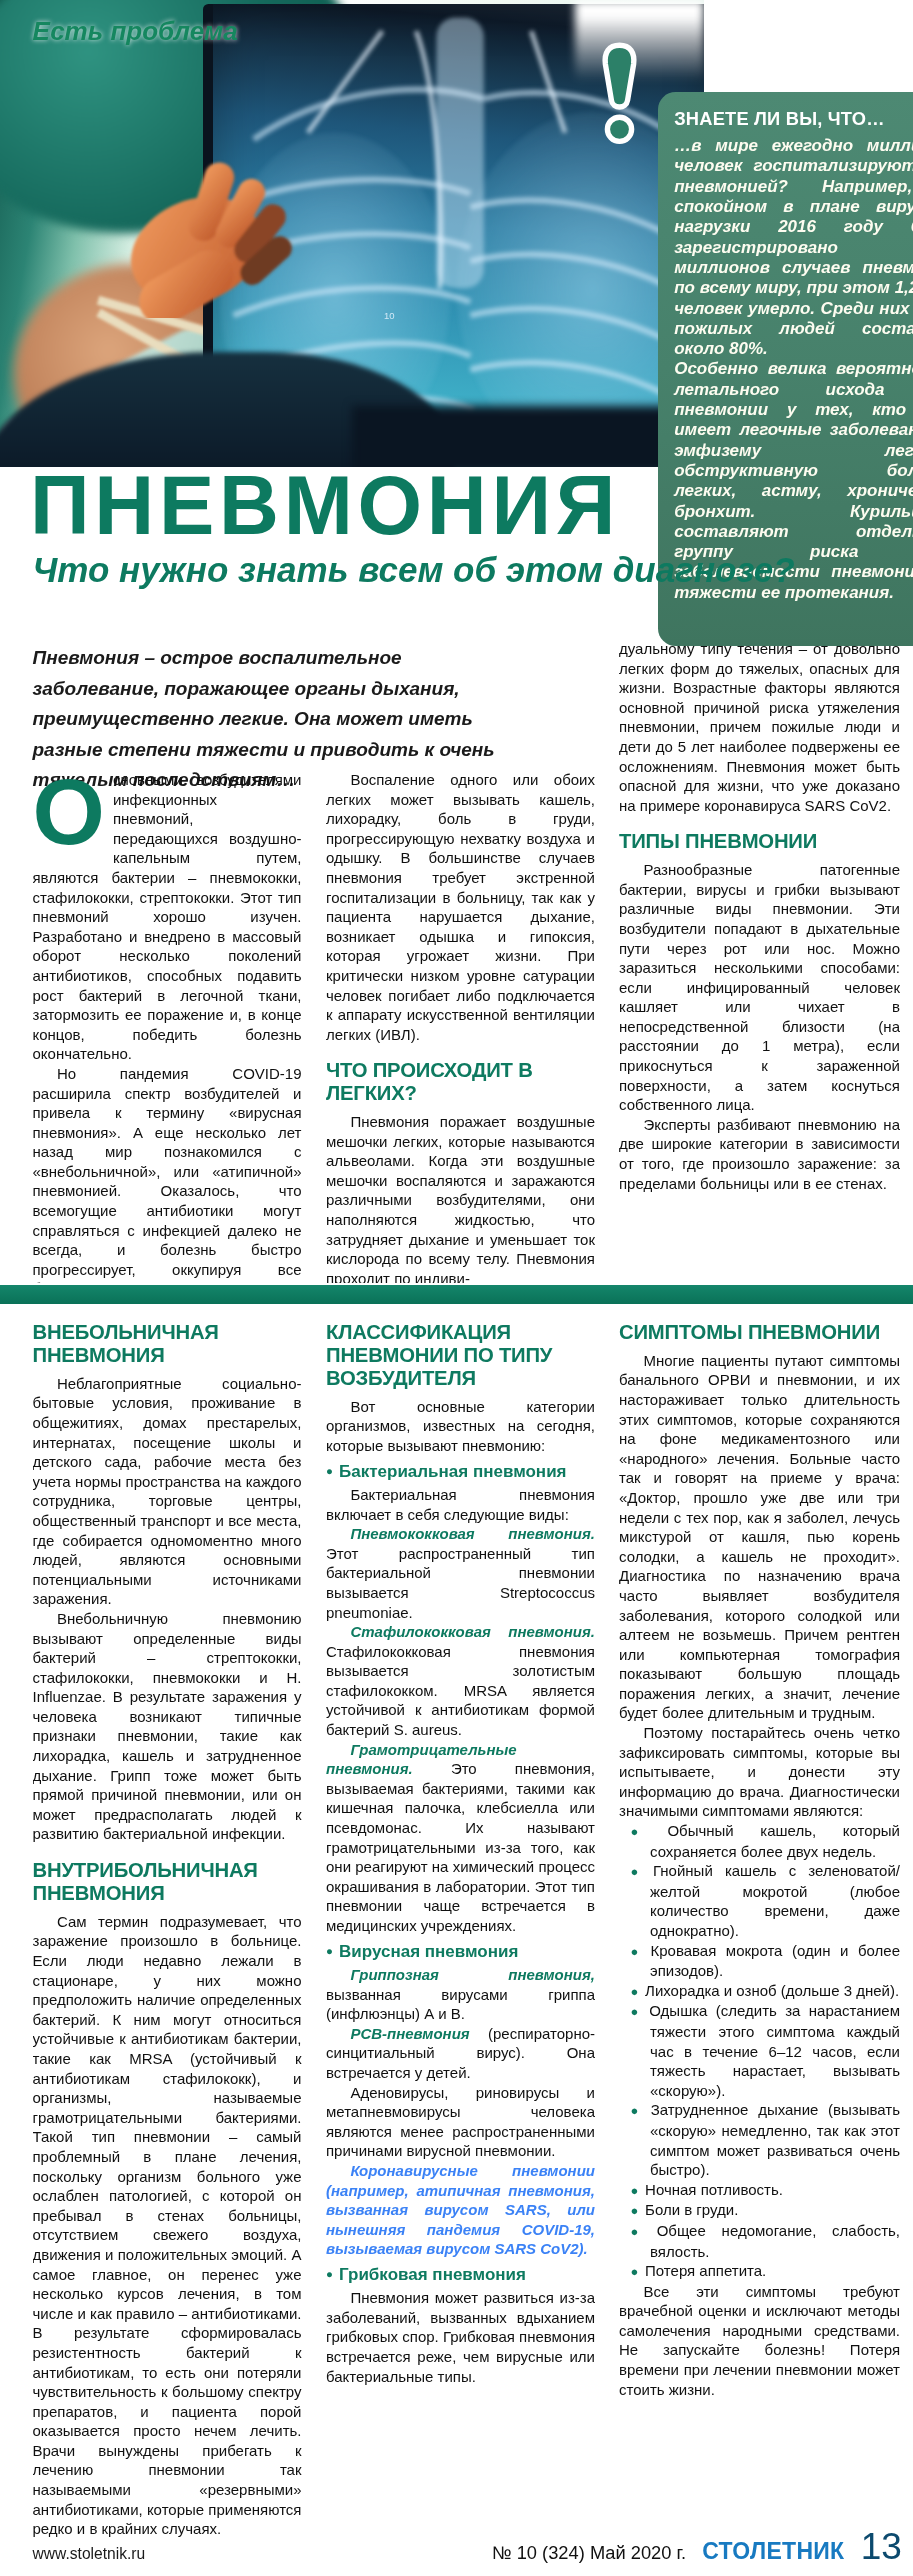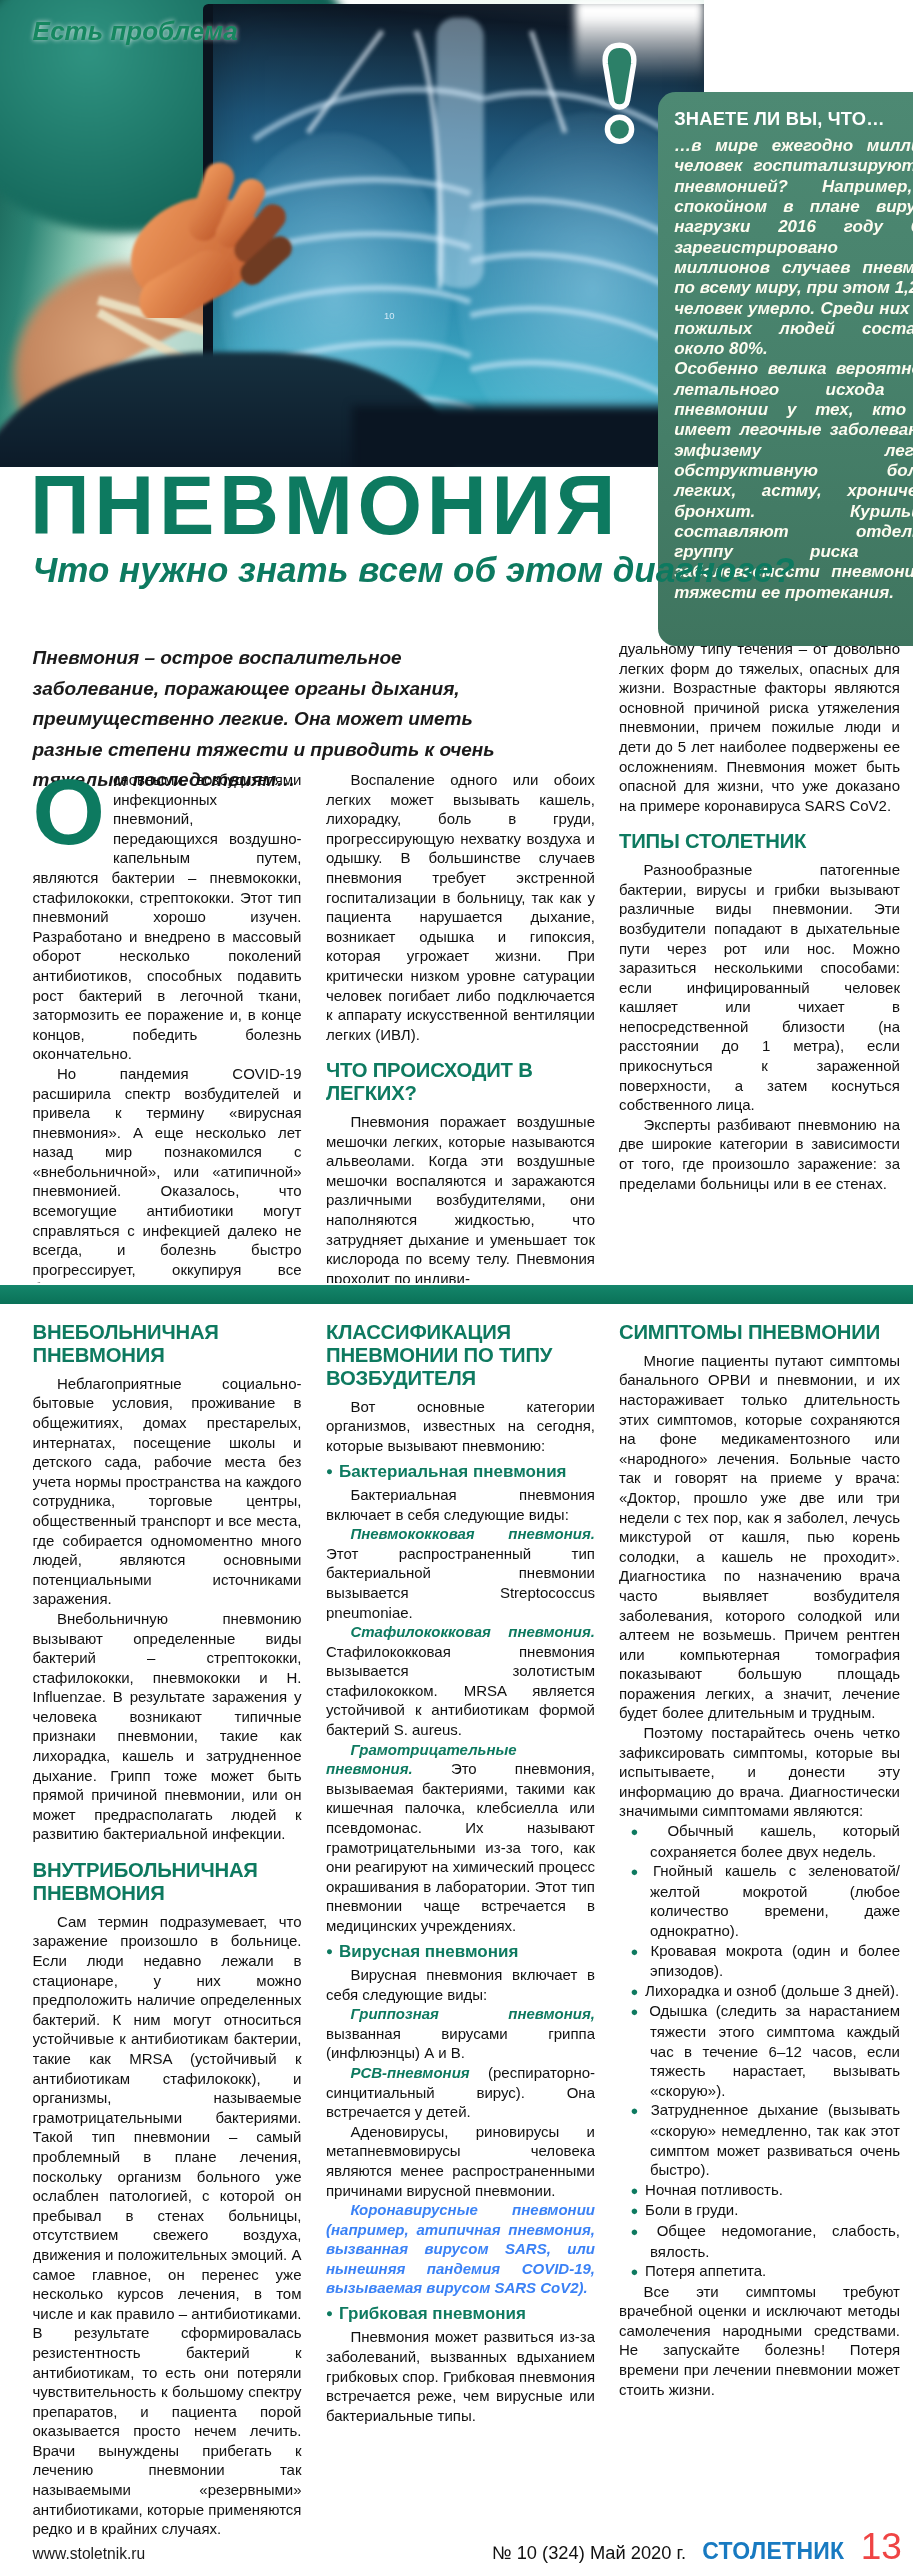--- a/index.html
+++ b/index.html
@@ -67,21 +67,21 @@
   .col p.bhead .dot{font-size:11.5px;margin-right:6.1px;vertical-align:2px;}
   .col p.sym{margin:0;padding-left:31px;text-indent:-19.6px;}
   .col p.sym .dot{color:#0e7a60;font-size:13px;margin-right:6.8px;}
   
   #divider{position:absolute;left:0;top:1285px;width:914px;height:19px;
     background:linear-gradient(180deg,#14866b,#0a7157);}
   #site{position:absolute;left:32.5px;top:2545px;font-size:15.6px;color:#1a1a1a;}
   #footright{position:absolute;right:12.2px;top:2526px;display:flex;align-items:baseline;gap:16.2px;}
   #issue{font-size:18.3px;color:#111;}
   #brand{font-size:23px;font-weight:800;color:#187ac1;letter-spacing:0.3px;}
-  #pagenum{font-size:37px;color:#ef4444;}
+  #pagenum{font-size:37px;color:#0c4a6e;}
 </style>
 </head>
 <body>
 
 <div id="photo">
   <div class="ph-cap"></div>
   <div class="ph-skin"></div>
   <div class="ph-mask"></div>
   <div class="ph-strap s1"></div>
   <div class="ph-strap s2"></div>
@@ -172,21 +172,21 @@
     <p class="para noind"><span class="dropcap">О</span>сновными возбудителями инфекционных пневмоний, передающихся воздушно-капельным путем, являются бактерии – пневмококки, стафилококки, стрептококки. Этот тип пневмоний хорошо изучен. Разработано и внедрено в массовый оборот несколько поколений антибиотиков, способных подавить рост бактерий в легочной ткани, затормозить ее поражение и, в конце концов, победить болезнь окончательно.</p>
     <p class="para">Но пандемия COVID-19 расширила спектр возбудителей и привела к термину «вирусная пневмония». А еще несколько лет назад мир познакомился с «внебольничной», или «атипичной» пневмонией. Оказалось, что всемогущие антибиотики могут справляться с инфекцией далеко не всегда, и болезнь быстро прогрессирует, оккупируя все большую часть легких и лишая человека возможности дышать…</p>
   </div>
 <div id="ucol2" class="col">
     <p class="para">Воспаление одного или обоих легких может вызывать кашель, лихорадку, боль в груди, прогрессирующую нехватку воздуха и одышку. В большинстве случаев пневмония требует экстренной госпитализации в больницу, так как у пациента нарушается дыхание, возникает одышка и гипоксия, которая угрожает жизни. При критически низком уровне сатурации человек погибает либо подключается к аппарату искусственной вентиляции легких (ИВЛ).</p>
     <h3 class="colhead">ЧТО ПРОИСХОДИТ В ЛЕГКИХ?</h3>
     <p class="para">Пневмония поражает воздушные мешочки легких, которые называются альвеолами. Когда эти воздушные мешочки воспаляются и заражаются различными возбудителями, они наполняются жидкостью, что затрудняет дыхание и уменьшает ток кислорода по всему телу. Пневмония проходит по индиви-</p>
   </div>
 <div id="ucol3" class="col">
     <p class="para noind">дуальному типу течения – от довольно легких форм до тяжелых, опасных для жизни. Возрастные факторы являются основной причиной риска утяжеления пневмонии, причем пожилые люди и дети до 5 лет наиболее подвержены ее осложнениям. Пневмония может быть опасной для жизни, что уже доказано на примере коронавируса SARS CoV2.</p>
-    <h3 class="colhead">ТИПЫ СТОЛЕТНИК</h3>
+    <h3 class="colhead">ТИПЫ ПНЕВМОНИИ</h3>
     <p class="para">Разнообразные патогенные бактерии, вирусы и грибки вызывают различные виды пневмонии. Эти возбудители попадают в дыхательные пути через рот или нос. Можно заразиться несколькими способами: если инфицированный человек кашляет или чихает в непосредственной близости (на расстоянии до 1 метра), если прикоснуться к зараженной поверхности, а затем коснуться собственного лица.</p>
     <p class="para">Эксперты разбивают пневмонию на две широкие категории в зависимости от того, где произошло заражение: за пределами больницы или в ее стенах.</p>
   </div>
 
 <div id="divider"></div>
 
 <div id="lcol1" class="col">
     <h3 class="colhead">ВНЕБОЛЬНИЧНАЯ ПНЕВМОНИЯ</h3>
     <p class="para">Неблагоприятные социально-бытовые условия, проживание в общежитиях, домах престарелых, интернатах, посещение школы и детского сада, рабочие места без учета нормы пространства на каждого сотрудника, торговые центры, общественный транспорт и все места, где собирается одномоментно много людей, являются основными потенциальными источниками заражения.</p>
     <p class="para">Внебольничную пневмонию вызывают определенные виды бактерий – стрептококки, стафилококки, пневмококки и H. Influenzae. В результате заражения у человека возникают типичные признаки пневмонии, такие как лихорадка, кашель и затрудненное дыхание. Грипп тоже может быть прямой причиной пневмонии, или он может предрасполагать людей к развитию бактериальной инфекции.</p>
@@ -195,21 +195,20 @@
   </div>
 <div id="lcol2" class="col">
     <h3 class="colhead">КЛАССИФИКАЦИЯ ПНЕВМОНИИ ПО ТИПУ ВОЗБУДИТЕЛЯ</h3>
     <p class="para">Вот основные категории организмов, известных на сегодня, которые вызывают пневмонию:</p>
     <p class="bhead"><span class="dot">●</span><span class="">Бактериальная пневмония</span></p>
     <p class="para">Бактериальная пневмония включает в себя следующие виды:</p>
     <p class="para"><span class="leadin">Пневмококковая пневмония. </span>Этот распространенный тип бактериальной пневмонии вызывается Streptococcus pneumoniae.</p>
     <p class="para"><span class="leadin">Стафилококковая пневмония. </span>Стафилококковая пневмония вызывается золотистым стафилококком. MRSA является устойчивой к антибиотикам формой бактерий S. aureus.</p>
     <p class="para"><span class="leadin">Грамотрицательные пневмония. </span>Это пневмония, вызываемая бактериями, такими как кишечная палочка, клебсиелла или псевдомонас. Их называют грамотрицательными из-за того, как они реагируют на химический процесс окрашивания в лаборатории. Этот тип пневмонии чаще встречается в медицинских учреждениях.</p>
     <p class="bhead"><span class="dot">●</span><span class="">Вирусная пневмония</span></p>
-    <p class="para">Вирусная пневмония включает в себя следующие виды:</p>
     <p class="para"><span class="leadin">Гриппозная пневмония, </span>вызванная вирусами гриппа (инфлюэнцы) А и В.</p>
     <p class="para"><span class="leadin">РСВ-пневмония </span>(респираторно-синцитиальный вирус). Она встречается у детей.</p>
     <p class="para">Аденовирусы, риновирусы и метапневмовирусы человека являются менее распространенными причинами вирусной пневмонии.</p>
     <p class="para greenp">Коронавирусные пневмонии (например, атипичная пневмония, вызванная вирусом SARS, или нынешняя пандемия COVID-19, вызываемая вирусом SARS CoV2).</p>
     <p class="bhead"><span class="dot">●</span><span class="">Грибковая пневмония</span></p>
     <p class="para">Пневмония может развиться из-за заболеваний, вызванных вдыханием грибковых спор. Грибковая пневмония встречается реже, чем вирусные или бактериальные типы.</p>
   </div>
 <div id="lcol3" class="col">
     <h3 class="colhead">СИМПТОМЫ ПНЕВМОНИИ</h3>
     <p class="para">Многие пациенты путают симптомы банального ОРВИ и пневмонии, и их настораживает только длительность этих симптомов, которые сохраняются на фоне медикаментозного или «народного» лечения. Больные часто так и говорят на приеме у врача: «Доктор, прошло уже две или три недели с тех пор, как я заболел, лечусь микстурой от кашля, пью корень солодки, а кашель не проходит». Диагностика по назначению врача часто выявляет возбудителя заболевания, которого солодкой или алтеем не возьмешь. Причем рентген или компьютерная томография показывают большую площадь поражения легких, а значит, лечение будет более длительным и трудным.</p>

